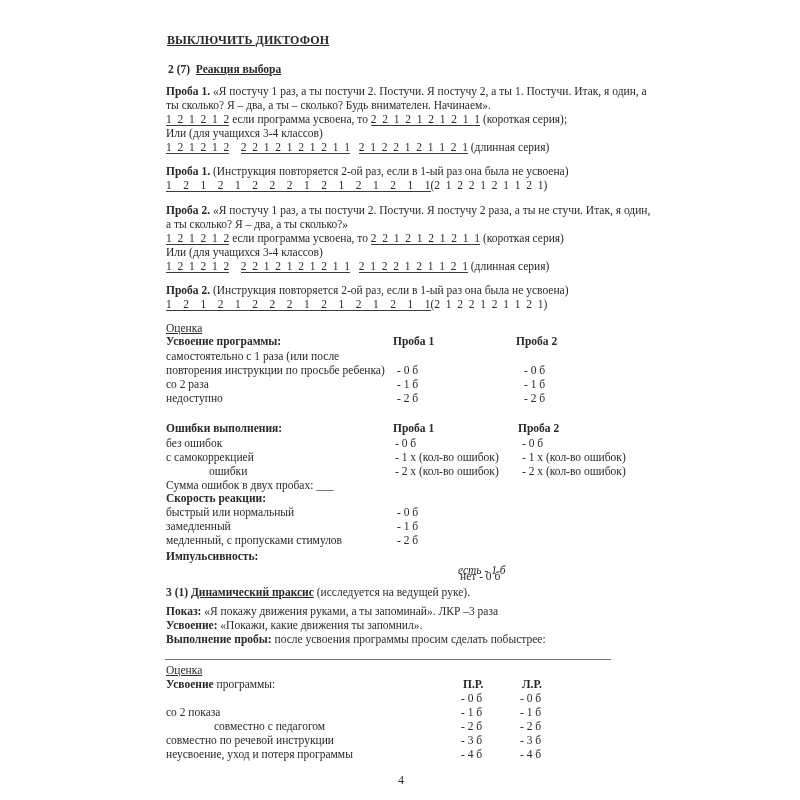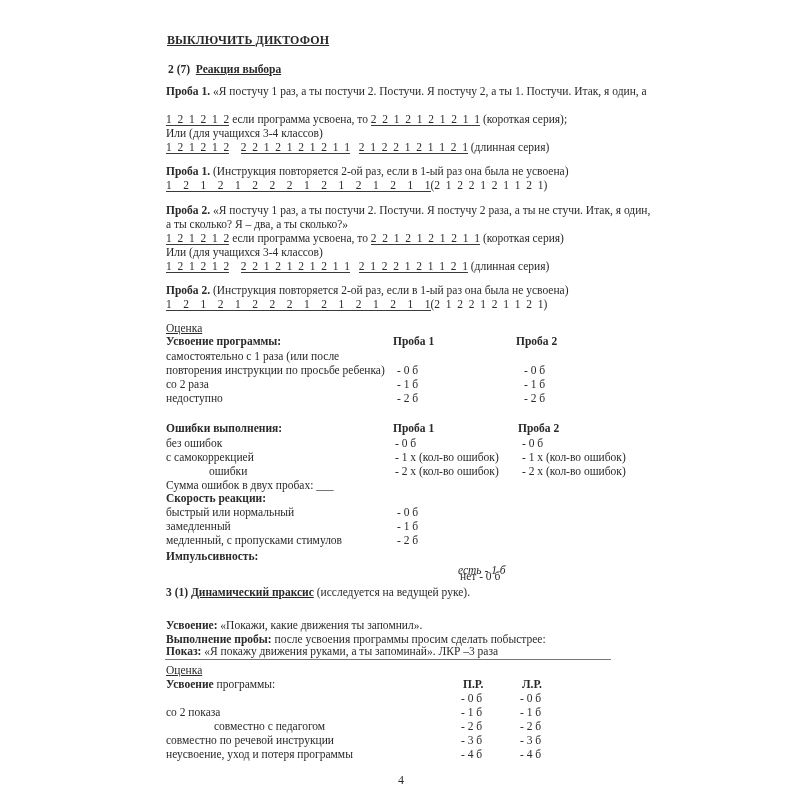--- a/index.html
+++ b/index.html
@@ -23,20 +23,21 @@
 
   <div class="abs b" style="left:168px; top:62px;">
     <span>2 (7)</span>&nbsp;
     <span class="u">Реакция выбора</span>
   </div>
 
   <div class="abs" style="left:166px; top:84px;">
     <span class="b">Проба 1.</span>
     <span>«Я постучу 1 раз, а ты постучи 2. Постучи. Я постучу  2, а ты 1. Постучи. Итак, я один, а</span>
   </div>
+  <div class="abs" style="left:166px; top:98px;">ты сколько? Я – два, а ты  – сколько? Будь внимателен. Начинаем».</div>
   <div class="abs" style="left:166px; top:112px;">
     <span class="seq" style="white-space:pre;">1  2  1  2  1  2</span><span style="white-space:pre;"> если программа усвоена, то </span><span class="seq" style="white-space:pre;">2  2  1  2  1  2  1  2  1  1</span>
     <span>(короткая серия);</span>
   </div>
   <div class="abs" style="left:166px; top:126px;">Или (для учащихся 3-4 классов)</div>
   <div class="abs" style="left:166px; top:140px;">
     <span class="seq" style="white-space:pre;">1  2  1  2  1  2</span>&nbsp;&nbsp;&nbsp;&nbsp;<span class="seq" style="white-space:pre;">2  2  1  2  1  2  1  2  1  1</span>&nbsp;&nbsp;&nbsp;<span class="seq" style="white-space:pre;">2  1  2  2  1  2  1  1  2  1</span>
     <span>(длинная серия)</span>
   </div>
 
@@ -117,21 +118,21 @@
   <div class="abs" style="left:397px; top:533px;">- 2 б</div>
 
   <div class="abs b" style="left:166px; top:549px;">Импульсивность:</div>
   <div class="abs" style="left:460px; top:549px;margin-top:20px;">нет  - 0 б</div>
   <div class="abs" style="left:458px; top:563px;font-style:italic;">есть  - 1 б</div>
 
   <div class="abs" style="left:166px; top:585px;">
     <span class="b">3 (1)</span>
     <span class="b u">Динамический праксис</span><span> (исследуется на ведущей руке).</span>
   </div>
-  <div class="abs" style="left:166px; top:604px;margin-top:40px;">
+  <div class="abs" style="left:166px; top:604px;">
     <span class="b">Показ:</span><span> «Я покажу движения руками, а ты запоминай».  ЛКР –3 раза</span>
   </div>
   <div class="abs" style="left:166px; top:618px;">
     <span class="b">Усвоение:</span><span> «Покажи, какие движения ты запомнил».</span>
   </div>
   <div class="abs" style="left:166px; top:632px;">
     <span class="b">Выполнение пробы:</span><span>  после усвоения программы просим сделать побыстрее:</span>
   </div>
 
   <div class="sep" style="top:659px;"></div>

